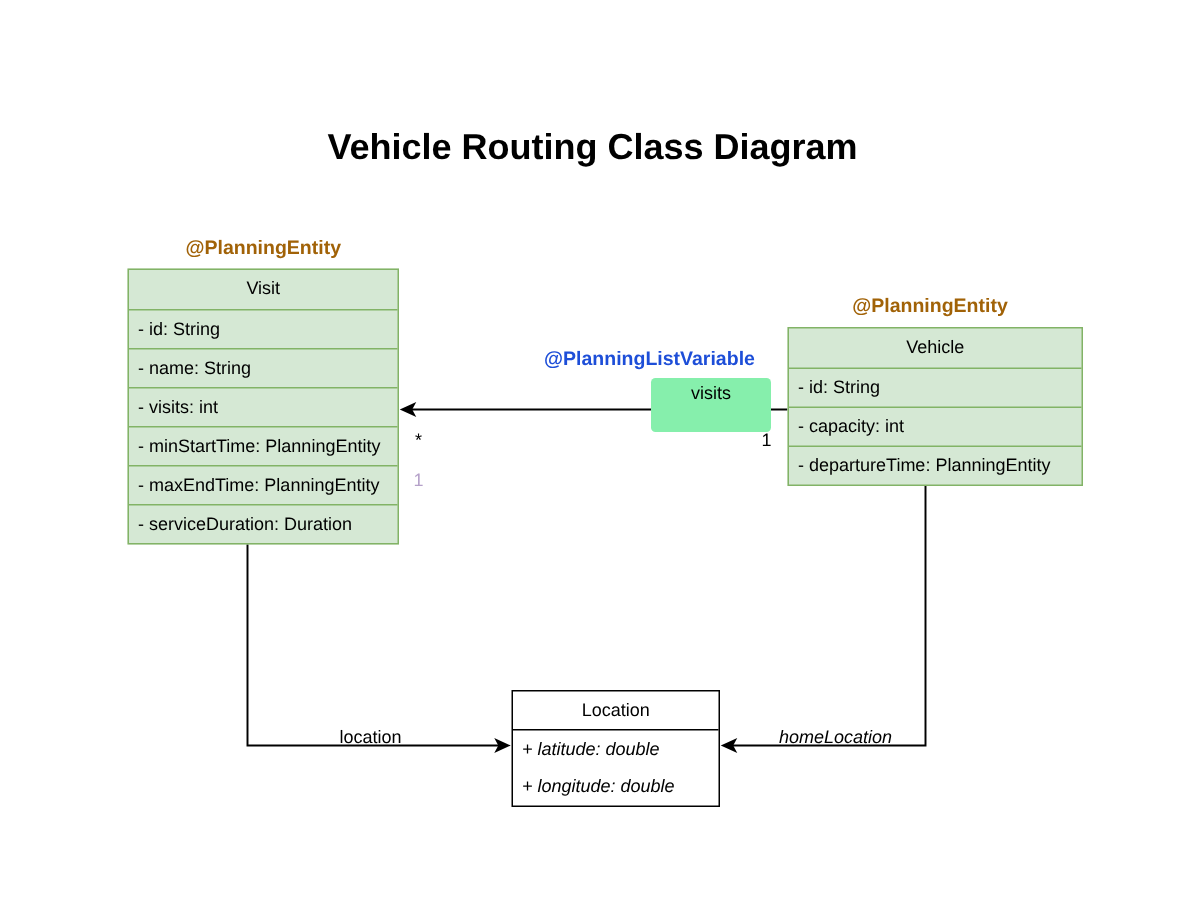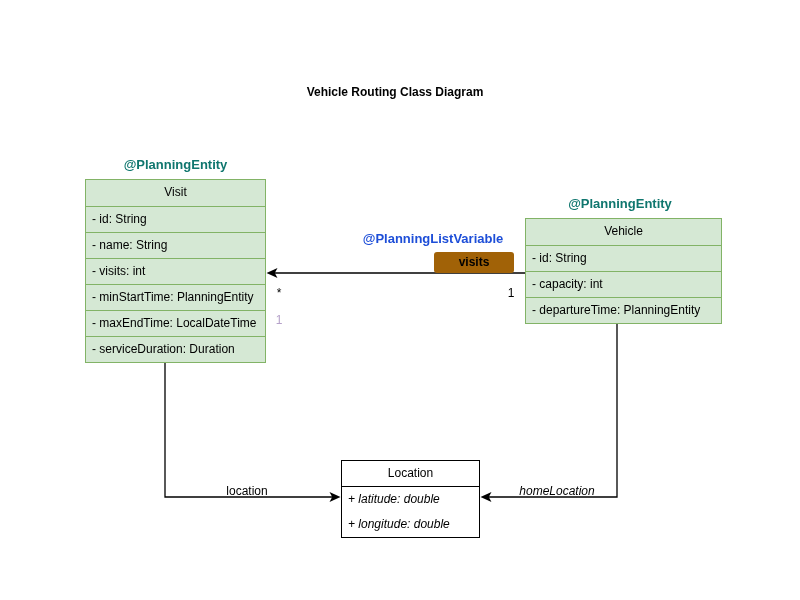--- a/index.html
+++ b/index.html
@@ -6,28 +6,28 @@
   body {
     width:800px; height:600px; position:relative; overflow:hidden;
     background:#ffffff;
     font-family:"Liberation Sans", sans-serif;
     color:#000;
   }
   .abs { position:absolute; box-sizing:border-box; }
 
   .diagram-title {
     left:0; top:85px; width:790px;
-    text-align:center; font-size:12px; font-weight:bold; color:#000;
+    text-align:center; font-size:24px; font-weight:bold; color:#000;
   }
 
   .annot {
     font-weight:bold; font-size:13px; line-height:16px; text-align:center;
     white-space:nowrap;
   }
-  .annot-green  { color:#0f766e; }
+  .annot-green  { color:#a16207; }
   .annot-orange { color:#1d4ed8; }
 
   .uml-class { font-size:12px; }
   .uml-green { background:#d5e8d4; border:1px solid #82b366; }
   .uml-plain { background:#ffffff; border:1px solid #000000; }
 
   .uml-header {
     height:26px; line-height:25px; text-align:center; box-sizing:border-box;
     white-space:nowrap; overflow:hidden;
   }
@@ -47,22 +47,22 @@
   #location-class { left:341px; top:460px; width:139px; }
 
   #visit-annotation   { left:85px;  top:157px; width:181px; }
   #vehicle-annotation { left:525px; top:196px; width:190px; }
   #plv-annotation     { left:333px; top:231px; width:200px; }
 
   .edge-label {
     font-size:12px; line-height:14px; text-align:center; white-space:nowrap;
   }
   #visits-label {
-    left:434px; top:252px; width:80px; height:21px; line-height:21px;
-    background:#a16207; border-radius:3px; text-align:center; font-size:12px;font-weight:bold;
+    left:434px; top:252px; width:80px; height:36px; line-height:21px;
+    background:#86efac; border-radius:3px; text-align:center; font-size:12px;
   }
   #mult-star   { left:270px; top:286px; width:18px; }
   #mult-one    { left:502px; top:286px; width:18px; }
   #index-one   { left:270px; top:313px; width:18px; color:#b5a1c9; }
   #location-label     { left:197px; top:484px; width:100px; }
   #homelocation-label { left:507px; top:484px; width:100px;font-style:italic; }
 
   svg.edges { left:0; top:0; width:800px; height:600px; pointer-events:none; }
 </style>
 </head>
@@ -85,21 +85,21 @@
 
 <div class="abs diagram-title">Vehicle Routing Class Diagram</div>
 
 <div class="abs annot annot-green" id="visit-annotation">@PlanningEntity</div>
 <div class="abs uml-class uml-green" id="visit-class">
   <div class="uml-header">Visit</div>
   <div class="uml-row">- id: String</div>
   <div class="uml-row">- name: String</div>
   <div class="uml-row">- visits: int</div>
   <div class="uml-row">- minStartTime: PlanningEntity</div>
-  <div class="uml-row">- maxEndTime: LocalDateTime</div>
+  <div class="uml-row">- maxEndTime: PlanningEntity</div>
   <div class="uml-row">- serviceDuration: Duration</div>
 </div>
 
 <div class="abs annot annot-green" id="vehicle-annotation">@PlanningEntity</div>
 <div class="abs uml-class uml-green" id="vehicle-class">
   <div class="uml-header">Vehicle</div>
   <div class="uml-row">- id: String</div>
   <div class="uml-row">- capacity: int</div>
   <div class="uml-row">- departureTime: PlanningEntity</div>
 </div>

